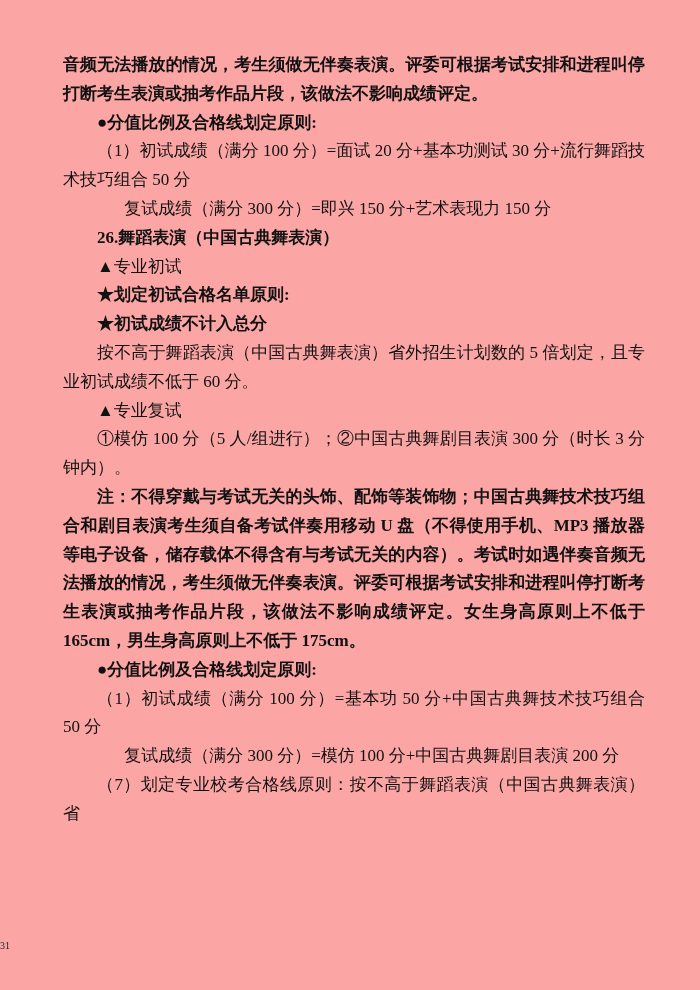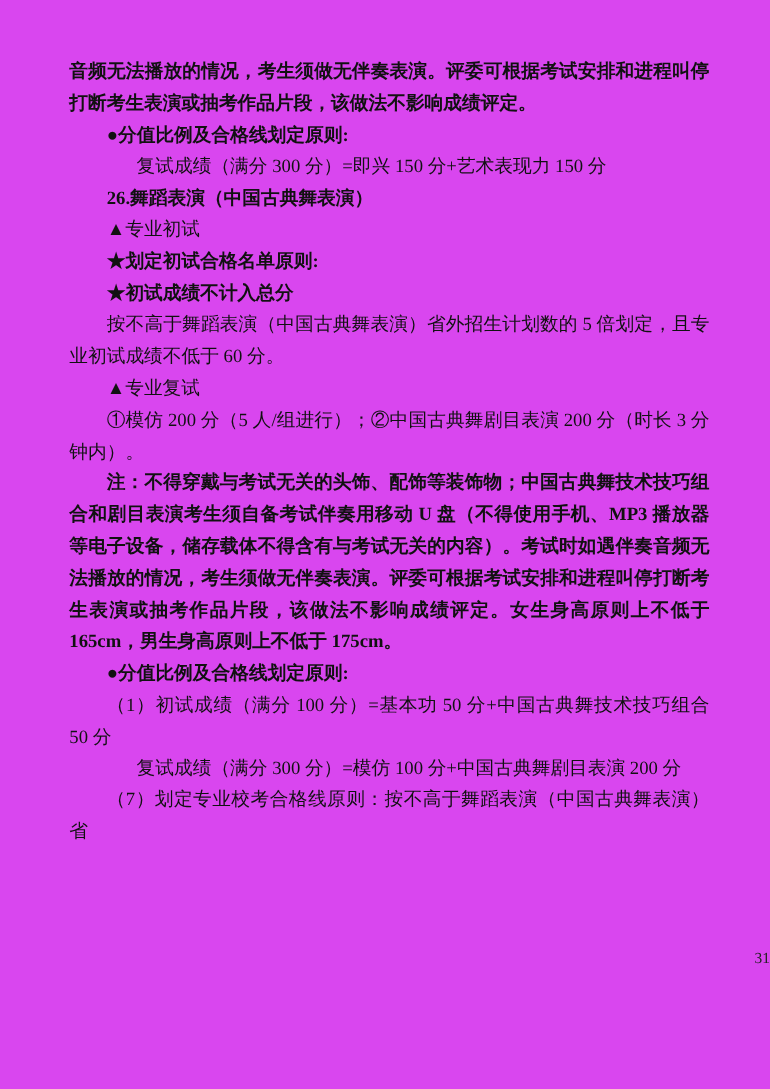--- a/index.html
+++ b/index.html
@@ -4,21 +4,21 @@
 <style>
   html, body {
     margin: 0;
     padding: 0;
     background: #ffffff;
   }
   .page {
     position: relative;
     width: 700px;
     height: 990px;
-    background: #d946ef;
+    background: #fca5a5;
     overflow: hidden;
     font-family: "Liberation Serif", "DejaVu Serif", serif;
     color: #111111;
   }
   .content {
     position: absolute;
     left: 63px;
     top: 51px;
     width: 582px;
     font-size: 17px;
@@ -35,42 +35,43 @@
   }
   .ind {
     text-indent: 2em;
   }
   .ind-deep {
     text-indent: 3.6em;
   }
   .page-number {
     position: absolute;
     left: 0;
-    top: 864px;
+    top: 940px;
     width: 100%;
-    text-align: right;
-    font-size: 14px;
+    text-align: left;
+    font-size: 10px;
     color: #222222;
   }
 </style>
 </head>
 <body>
 
 <div class="page">
   <div class="content">
     <p class="para bold">音频无法播放的情况，考生须做无伴奏表演。评委可根据考试安排和进程叫停打断考生表演或抽考作品片段，该做法不影响成绩评定。</p>
     <p class="para bold ind">●分值比例及合格线划定原则:</p>
+    <p class="para ind">（1）初试成绩（满分 100 分）=面试 20 分+基本功测试 30 分+流行舞蹈技术技巧组合 50 分</p>
     <p class="para ind-deep">复试成绩（满分 300 分）=即兴 150 分+艺术表现力 150 分</p>
     <p class="para bold ind">26.舞蹈表演（中国古典舞表演）</p>
     <p class="para ind">▲专业初试</p>
     <p class="para bold ind">★划定初试合格名单原则:</p>
     <p class="para bold ind">★初试成绩不计入总分</p>
     <p class="para ind">按不高于舞蹈表演（中国古典舞表演）省外招生计划数的 5 倍划定，且专业初试成绩不低于 60 分。</p>
     <p class="para ind">▲专业复试</p>
-    <p class="para ind">①模仿 200 分（5 人/组进行）；②中国古典舞剧目表演 200 分（时长 3 分钟内）。</p>
+    <p class="para ind">①模仿 100 分（5 人/组进行）；②中国古典舞剧目表演 300 分（时长 3 分钟内）。</p>
     <p class="para bold ind">注：不得穿戴与考试无关的头饰、配饰等装饰物；中国古典舞技术技巧组合和剧目表演考生须自备考试伴奏用移动 U 盘（不得使用手机、MP3 播放器等电子设备，储存载体不得含有与考试无关的内容）。考试时如遇伴奏音频无法播放的情况，考生须做无伴奏表演。评委可根据考试安排和进程叫停打断考生表演或抽考作品片段，该做法不影响成绩评定。女生身高原则上不低于 165cm，男生身高原则上不低于 175cm。</p>
     <p class="para bold ind">●分值比例及合格线划定原则:</p>
     <p class="para ind">（1）初试成绩（满分 100 分）=基本功 50 分+中国古典舞技术技巧组合 50 分</p>
     <p class="para ind-deep">复试成绩（满分 300 分）=模仿 100 分+中国古典舞剧目表演 200 分</p>
     <p class="para ind">（7）划定专业校考合格线原则：按不高于舞蹈表演（中国古典舞表演）省</p>
   </div>
   <div class="page-number">31</div>
 </div>
 
 </body></html>

